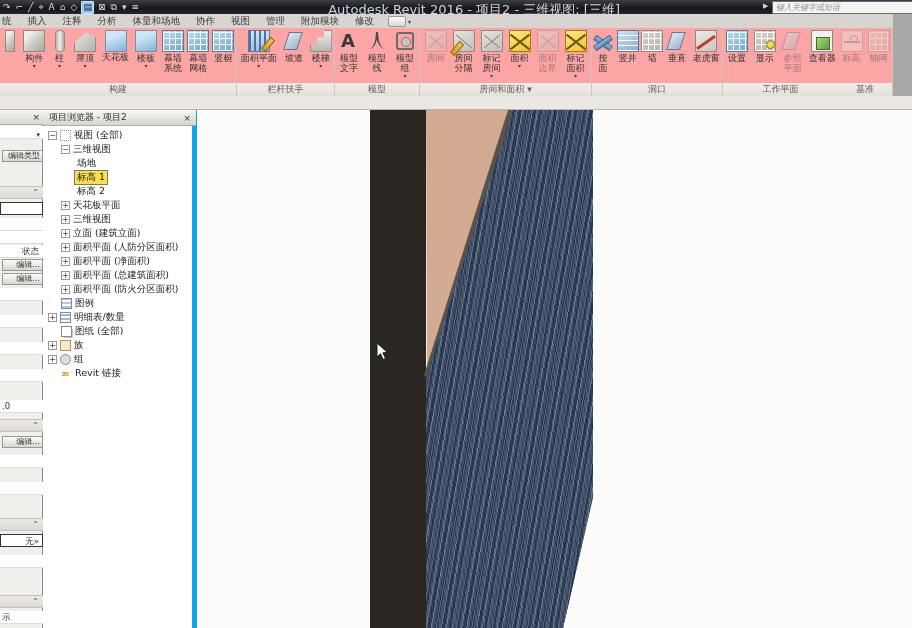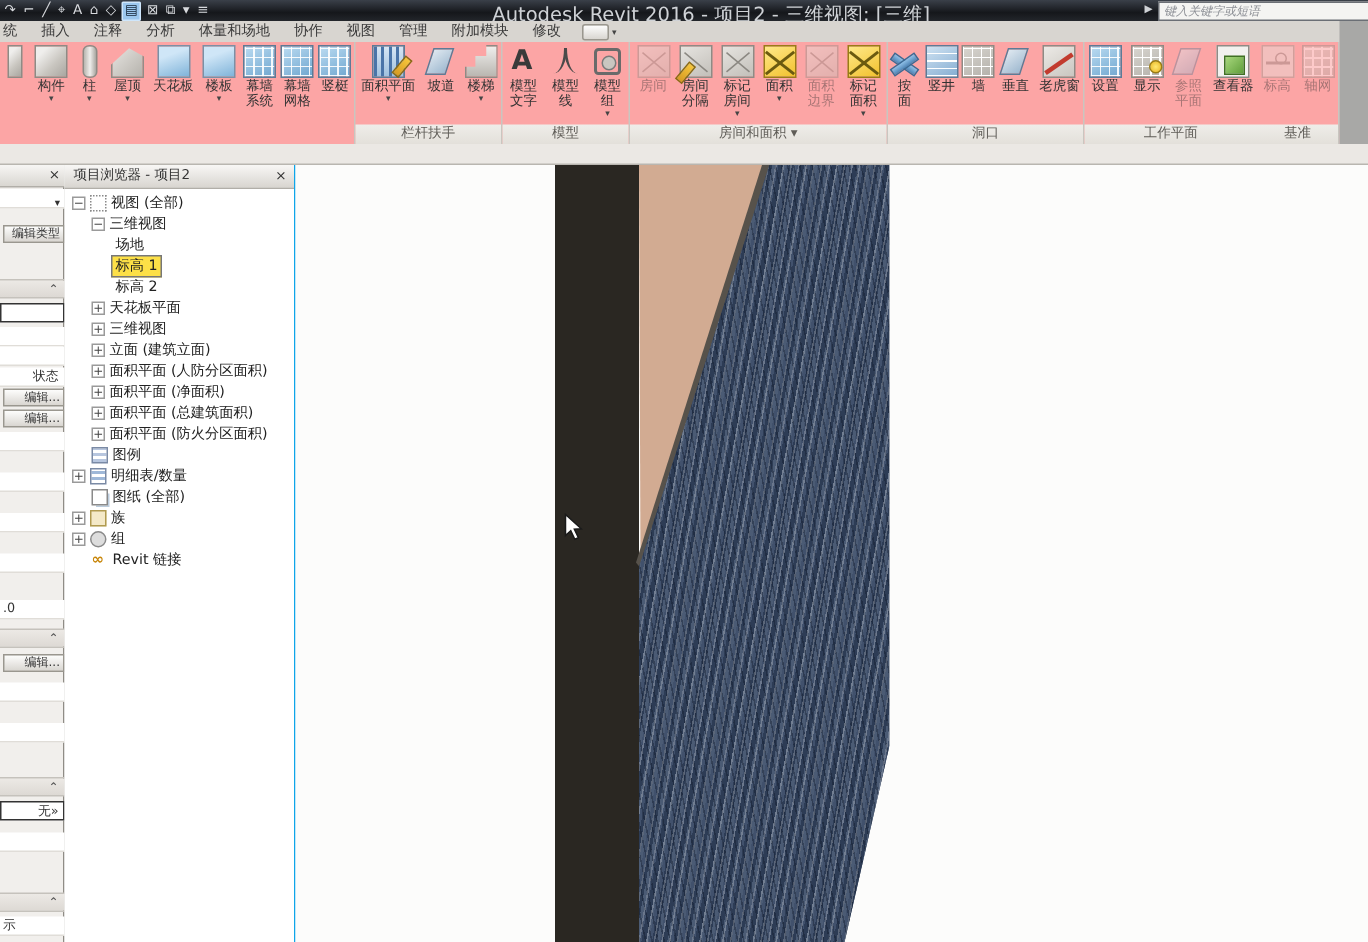--- a/index.html
+++ b/index.html
@@ -97,21 +97,21 @@
   #palette .ptitle{left:0;top:0;width:43px;height:15px;background:linear-gradient(#f7f6f4,#d9d6d1);border-bottom:1px solid #b1aea8;box-sizing:border-box;}
   #palette .pclose{right:3px;top:2px;font-size:9px;color:#333;}
   .prow{left:0;width:43px;height:13px;background:#fff;border-bottom:1px solid #e0ddd8;box-sizing:border-box;line-height:12px;}
   .phead{left:0;width:43px;height:13px;background:linear-gradient(#ece9e5,#ddd9d4);border-top:1px solid #c5c2bc;border-bottom:1px solid #c5c2bc;box-sizing:border-box;line-height:12px;}
   .phead .chev{position:absolute;right:4px;top:0;font-size:8px;color:#555;}
   .pbtn{left:2px;width:41px;height:12px;background:linear-gradient(#fdfdfc,#d9d6d1);border:1px solid #9a978f;box-sizing:border-box;font-size:8px;line-height:10px;text-align:right;padding-right:2px;}
   .pdark{border:1px solid #333;background:#fff;box-sizing:border-box;}
   .ptext{line-height:12px;}
 
   
-  #browser{left:43px;top:110px;width:154px;height:518px;background:#fff;border-right:1px solid #0ea5e9;box-sizing:border-box;}
+  #browser{left:43px;top:110px;width:154px;height:518px;background:#fff;border-right:5px solid #0ea5e9;box-sizing:border-box;}
   #btitle{left:0;top:0;width:153px;height:16px;background:linear-gradient(#f8f7f5,#d8d5d0);
     border-bottom:1px solid #b1aea8;box-sizing:border-box;font-size:9px;color:#333;line-height:15px;padding-left:6px;}
   #btitle .bclose{position:absolute;right:5px;top:1px;font-size:9px;color:#333;}
   #tree{left:0;top:18px;width:153px;font-size:9.5px;color:#222;}
   .trow{height:14px;display:flex;align-items:center;white-space:nowrap;}
   .toggle{width:9px;height:9px;border:1px solid #9a9a9a;background:#fff;box-sizing:border-box;
     font-size:8px;line-height:7px;text-align:center;color:#444;margin-right:3px;flex:0 0 9px;}
   .ticon{width:11px;height:11px;box-sizing:border-box;margin-right:3px;flex:0 0 11px;}
   .t-views{border:1px dotted #8a8a8a;background:#fff;}
   .t-legend{background:repeating-linear-gradient(0deg,#b7c6df 0 2px,#fff 2px 4px);border:1px solid #7a8aa5;}
@@ -212,20 +212,21 @@
         </div>
       <div class="rbtn w26">
         <span class="icn i-bluegrid"></span>
         <span class="lbl">幕墙 网格</span>
         </div>
       <div class="rbtn w26">
         <span class="icn i-bluegrid"></span>
         <span class="lbl">竖梃</span>
         </div>
     </div>
+    <div class="panel-label">构建</div>
   </div>
 
   <div class="panel" style="width:98px">
     <div class="panel-body">
       <div class="rbtn w44">
         <span class="icn i-rail i-pencil"></span>
         <span class="lbl">面积平面</span>
           <span class="caret">▾</span>
         </div>
       <div class="rbtn w26">

